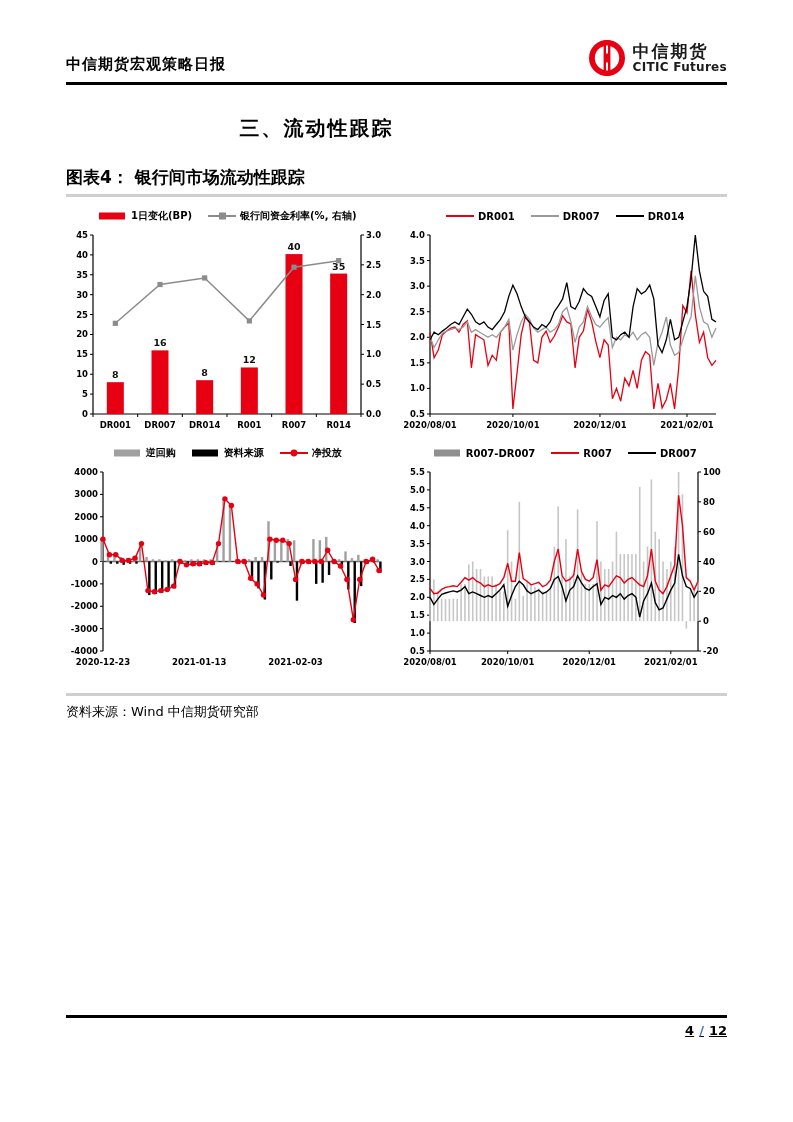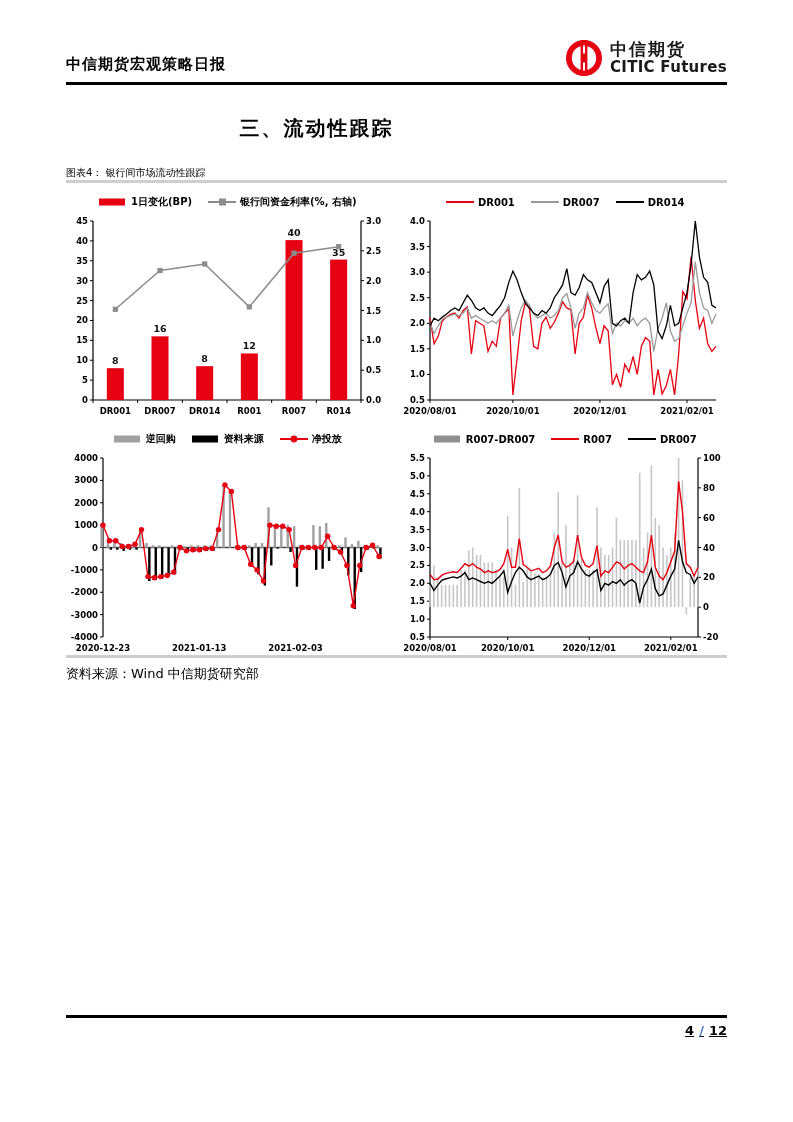--- a/index.html
+++ b/index.html
@@ -2,25 +2,25 @@
 <html><head>
 <meta charset="utf-8">
 <style>
   html,body{margin:0;padding:0;background:#fff;}
   body{width:793px;height:1122px;position:relative;font-family:"DejaVu Sans","Liberation Sans",sans-serif;color:#000;}
   .content{margin:0 66px;position:relative;}
   header{display:flex;justify-content:space-between;align-items:flex-end;padding-top:38px;border-bottom:3px solid #000;padding-bottom:4px;}
   .h-title{font-size:15px;font-weight:bold;letter-spacing:1px;padding-bottom:4px;}
   .logo{display:flex;align-items:center;gap:6px;}
   .logo-txt .cn{font-size:17px;font-weight:bold;letter-spacing:2px;color:#1a1a1a;line-height:1.1;}
-  .logo-txt .en{font-size:15px;font-weight:bold;color:#1a1a1a;letter-spacing:.3px;}
+  .logo-txt .en{font-size:12px;font-weight:bold;color:#1a1a1a;letter-spacing:.3px;}
   h1.sec{font-size:20px;font-weight:bold;text-align:center;position:relative;left:-80px;margin:30px 0 24px 0;letter-spacing:2px;}
-  .fig-caption{font-size:10px;font-weight:400;}
+  .fig-caption{font-size:17px;font-weight:700;margin-bottom:5px;}
   .figure{border-top:3px solid #cfcfcf;border-bottom:3px solid #cfcfcf;}
-  .grid{display:grid;grid-template-columns:1fr 1fr;column-gap:14px;row-gap:10px;padding:8px 0 0 0;}
+  .grid{display:grid;grid-template-columns:1fr 1fr;column-gap:14px;row-gap:10px;padding:8px 0 24px 0;}
   .chart{display:flex;flex-direction:column;align-items:center;}
   .legend{display:flex;justify-content:center;align-items:center;gap:16px;height:22px;font-size:10px;font-weight:600;}
   .lg-item{display:flex;align-items:center;gap:4px;}
   .source{font-size:13px;margin-top:7px;}
   footer{position:absolute;left:66px;right:66px;top:1015px;border-top:3px solid #000;text-align:right;padding-top:5px;font-size:13px;font-weight:bold;text-decoration:underline;}
   footer .slash{color:#4472c4;margin:0 5px;font-weight:bold;}
   svg text{font-family:"DejaVu Sans","Liberation Sans",sans-serif;}
 </style>
 </head>
 <body>

